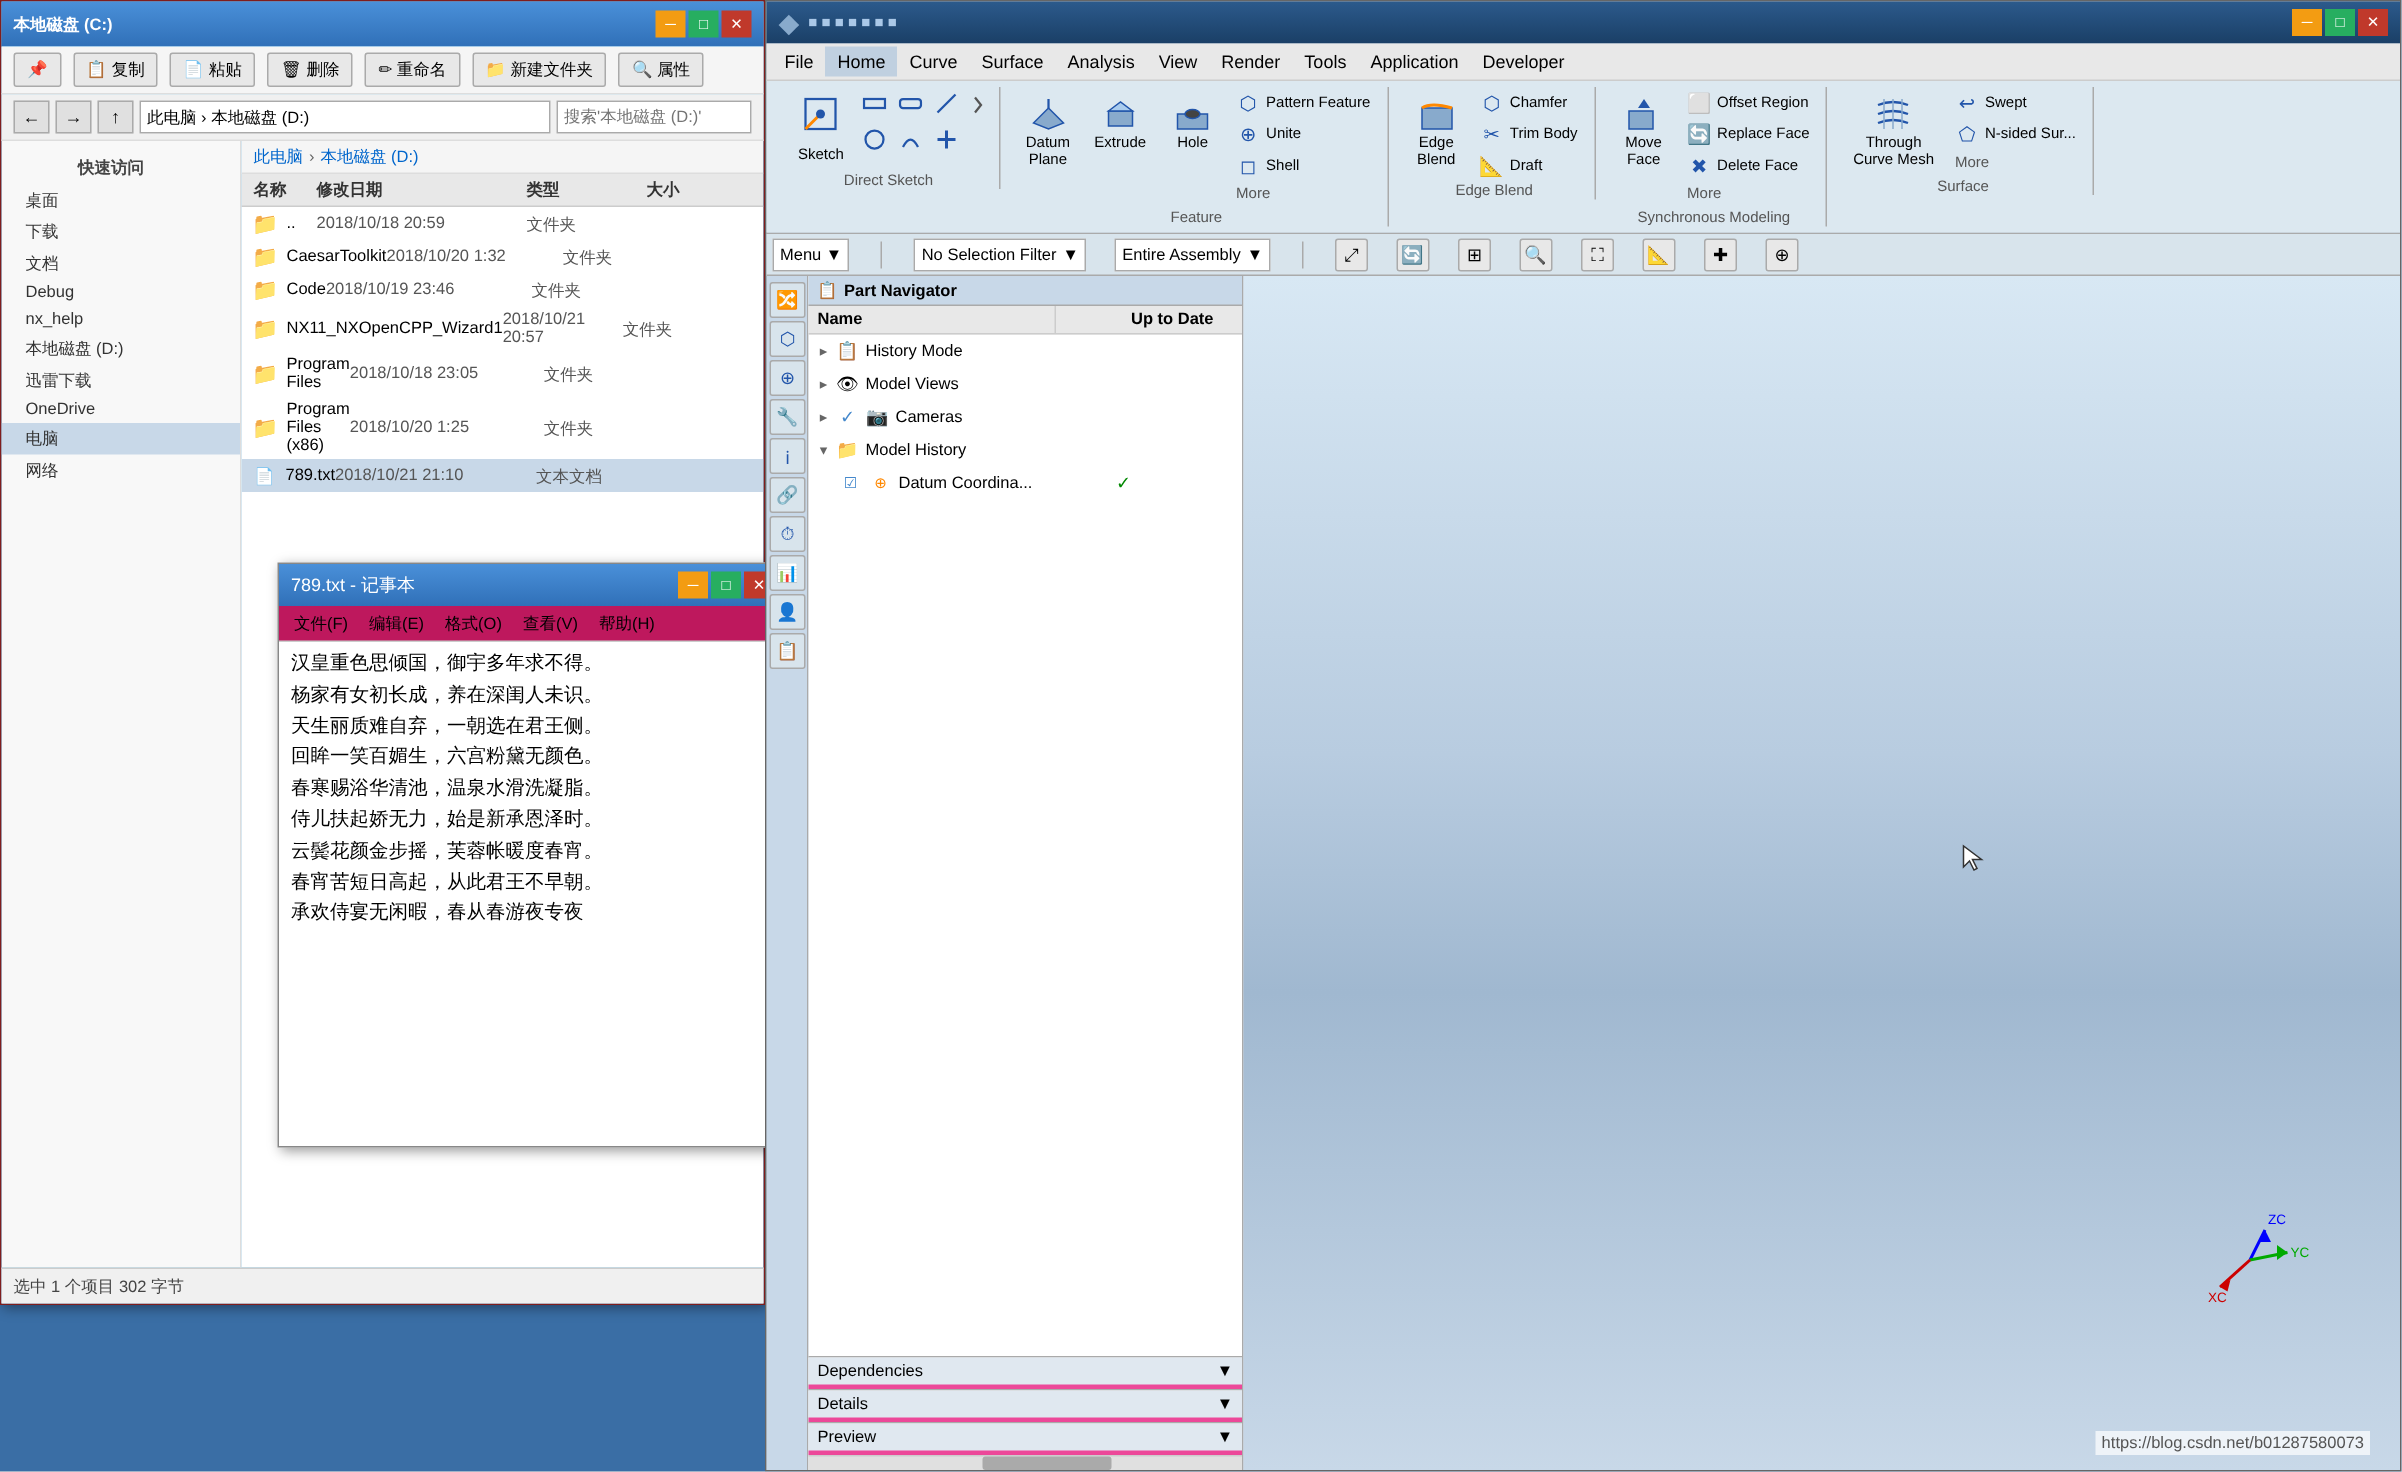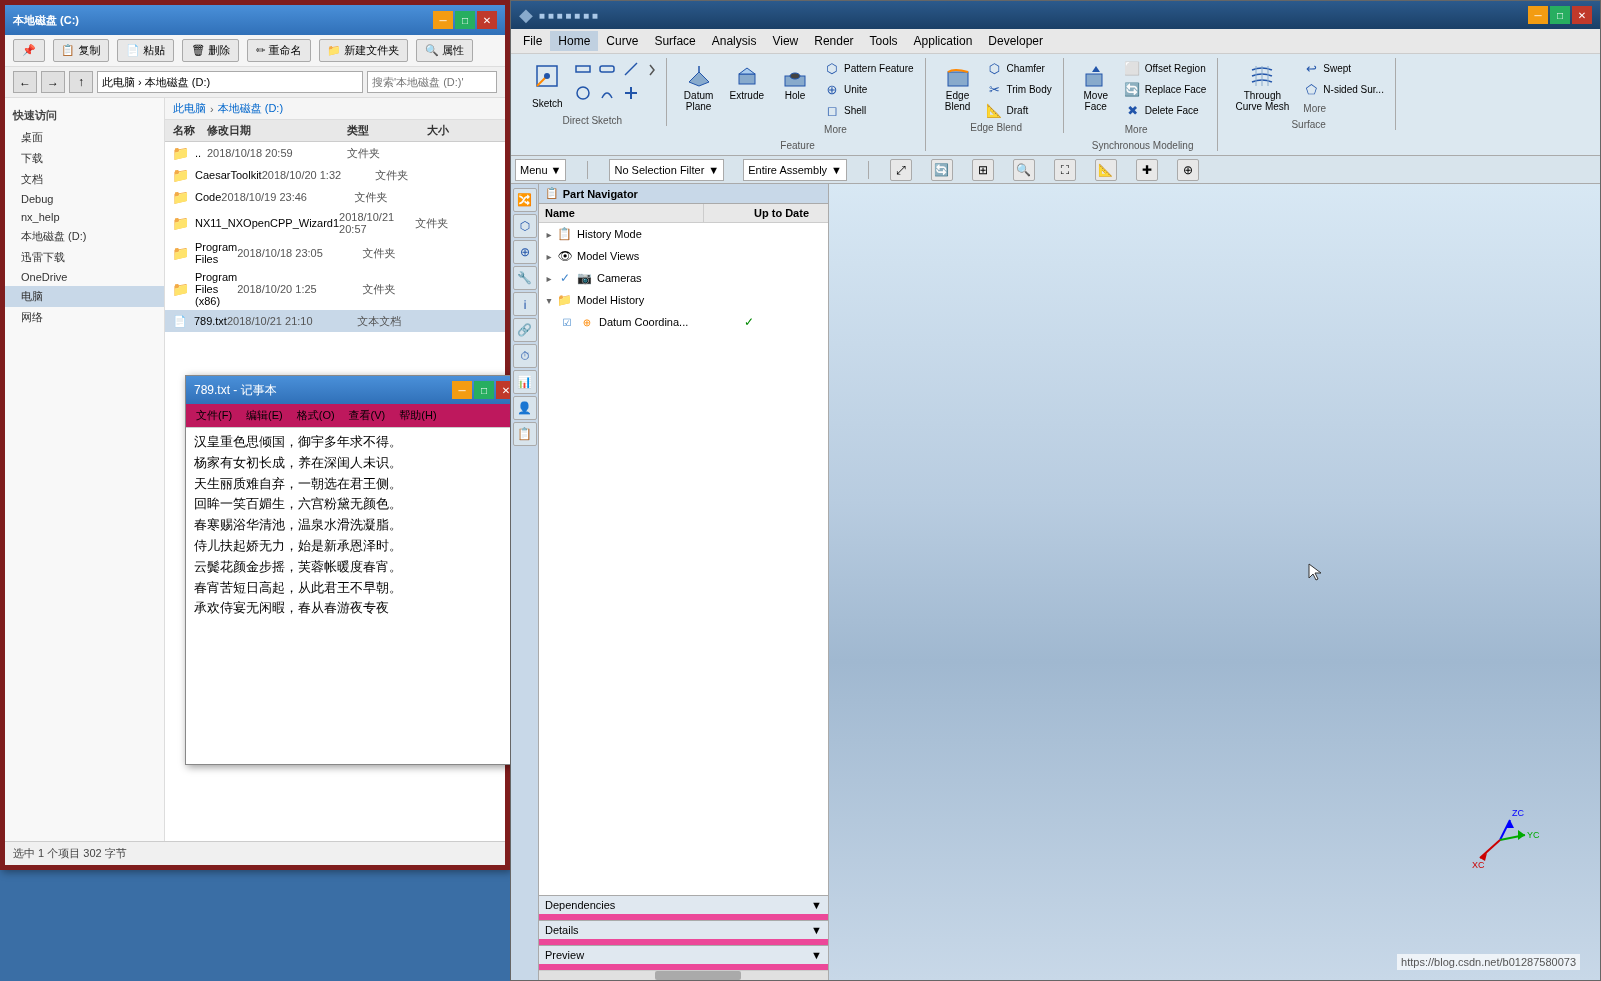--- a/index.html
+++ b/index.html
@@ -8,21 +8,21 @@
     
     .desktop { width: 100%; height: 100%; background: #3a6ea5; position: relative; }
 
     
     .explorer-window {
       position: absolute;
       top: 0; left: 0;
       width: 510px;
       height: 870px;
       background: #7dd3fc;
-      border: 5px solid #7f1d1d;
+      border: 1px solid #7f1d1d;
       box-shadow: 2px 2px 8px rgba(0,0,0,0.4);
       display: flex;
       flex-direction: column;
     }
     .win-titlebar {
       background: linear-gradient(to bottom, #4a90d9, #3070b8);
       color: white;
       height: 30px;
       display: flex;
       align-items: center;
@@ -86,21 +86,21 @@
     .explorer-main { display: flex; flex: 1; overflow: hidden; }
 
     .explorer-sidebar {
       width: 160px;
       background: #f8f8f8;
       border-right: 1px solid #ddd;
       overflow-y: auto;
       padding: 4px 0;
     }
     .sidebar-section { padding: 2px 0; }
-    .sidebar-header { padding: 4px 8px; font-size: 11px; font-weight: bold; color: #444; cursor: pointer; }
+    .sidebar-header { padding: 4px 8px; font-size: 11px; font-weight: bold; color: #444; cursor: pointer; margin-left: 43px; }
     .sidebar-item { padding: 3px 16px; font-size: 11px; cursor: pointer; color: #333; }
     .sidebar-item.active { background: #c8d8e8; }
 
     .explorer-content { flex: 1; display: flex; flex-direction: column; overflow: hidden; }
     .path-bar {
       display: flex;
       align-items: center;
       padding: 3px 8px;
       background: #f5f5f5;
       border-bottom: 1px solid #ddd;
@@ -350,21 +350,21 @@
       border-top: 1px solid #aaa;
     }
     .panel-bottom-header {
       display: flex;
       align-items: center;
       justify-content: space-between;
       padding: 3px 6px;
       background: #e0e8f0;
       font-size: 11px;
       cursor: pointer;
-      border-bottom: 6px solid #ec4899;
+      border-bottom: 3px solid #ec4899;
     }
     .panel-scroll-bar {
       height: 10px;
       background: #e0e0e0;
       border-top: 1px solid #ccc;
       position: relative;
     }
     .panel-scroll-thumb {
       position: absolute;
       left: 40%;

